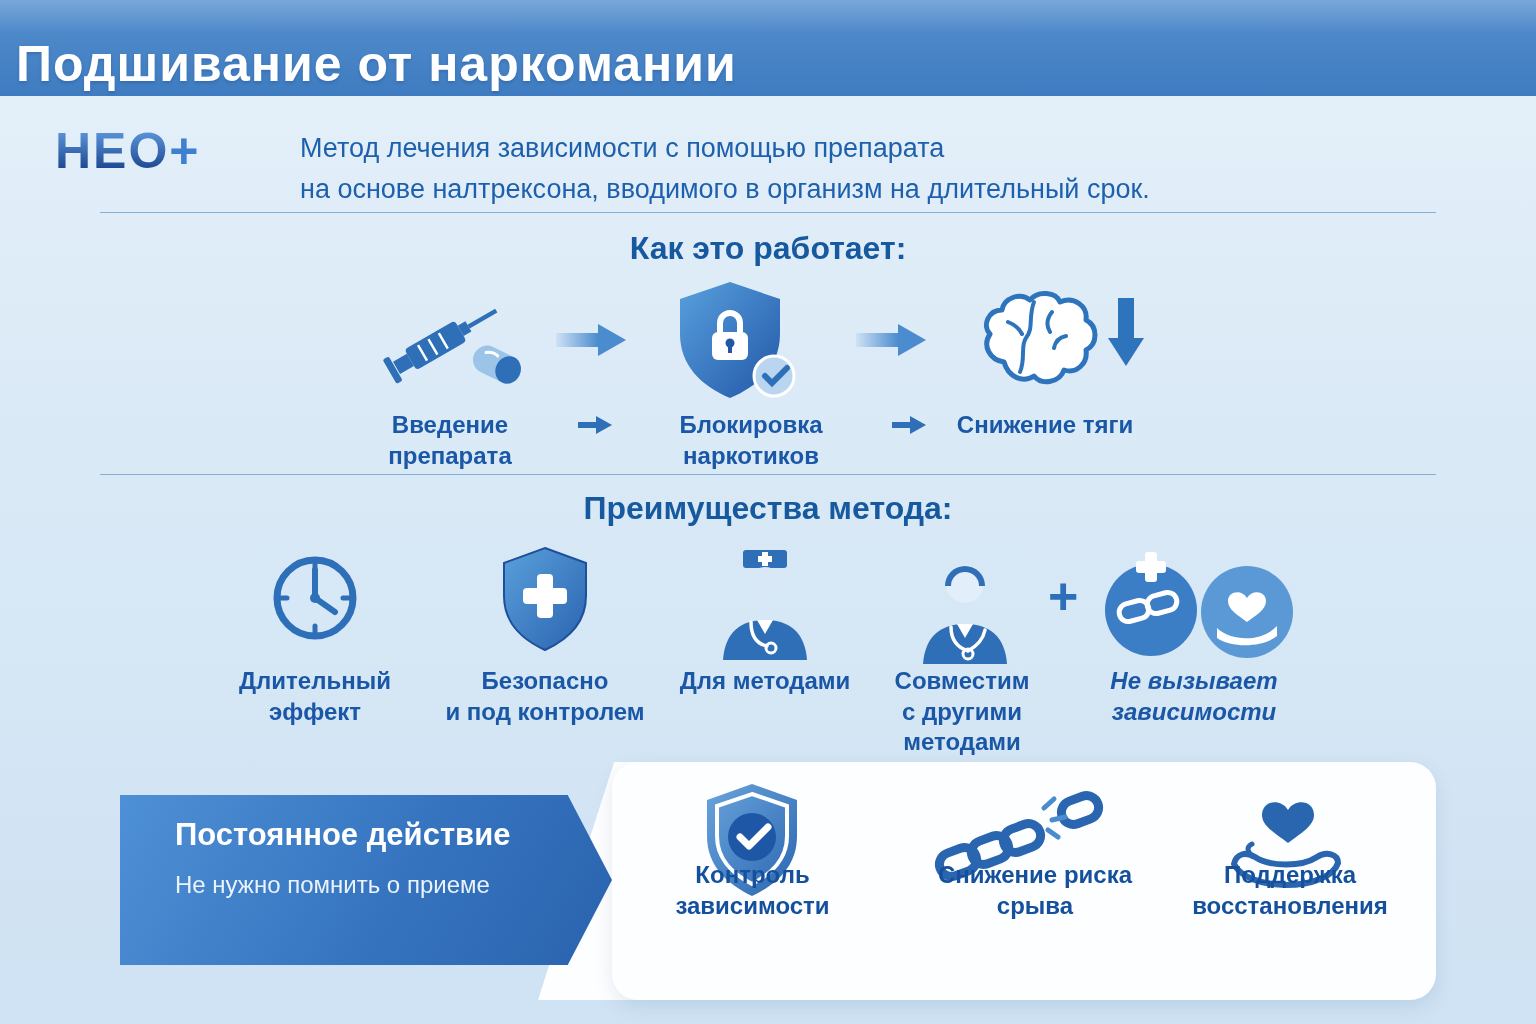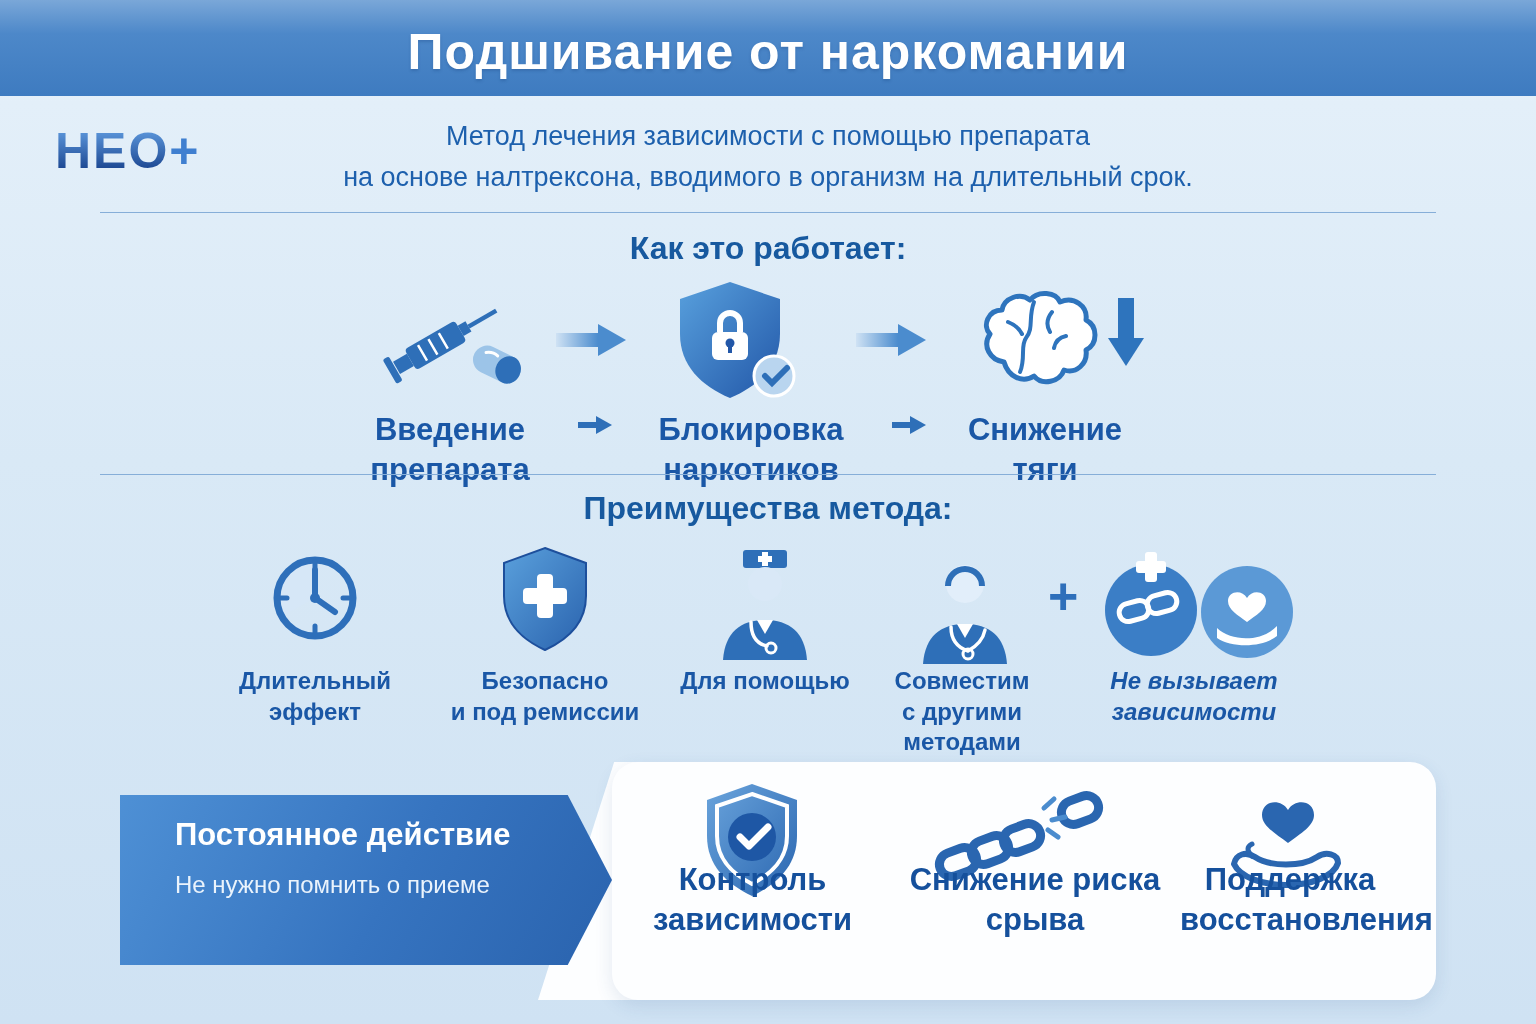--- a/index.html
+++ b/index.html
@@ -7,50 +7,50 @@
     position:relative; width:1536px; height:1024px; overflow:hidden;
     font-family:"Liberation Sans","DejaVu Sans",sans-serif;
     background:linear-gradient(180deg,#f4f9fd 0%,#e3eff9 10%,#d9e9f6 45%,#cfe2f3 100%);
   }
   
   .header{
     position:absolute; left:0; top:0; width:1536px; height:96px;
     background:linear-gradient(180deg,#7aa7d8 0%,#4d88c9 35%,#3e7bc0 100%);
   }
   .header h1{
-    margin:4px; line-height:96px; text-align:center; color:#ffffff;
+    margin:16px; line-height:96px; color:#ffffff;
     font-size:50px; font-weight:bold; letter-spacing:1px;
     text-shadow:0 2px 3px rgba(20,60,120,.25);
   }
   
   .logo{
     position:absolute; left:55px; top:122px; font-size:50px; font-weight:800;
     letter-spacing:2px;
   }
   .logo .lt{
     background:linear-gradient(180deg,#5f9ade 10%,#153f8a 90%);
     -webkit-background-clip:text; background-clip:text; color:transparent;margin-top:27px; -webkit-text-fill-color:transparent;
   }
   .logo .lp{ color:#3f7fd0; }
   .intro-text{
-    position:absolute; left:300px; top:116px; width:936px; text-align:center;
+    position:absolute; left:300px; top:128px; width:936px; 
     color:#1d60ad; font-size:27px; line-height:1.5; white-space:pre-line;
   }
   .divider{ position:absolute; left:100px; width:1336px; height:0; border-top:1.5px solid #86aed8; }
   .d1{ top:212px; } .d2{ top:474px; }
   .sec-heading{
     position:absolute; left:0; width:1536px; text-align:center;
     color:#17599f; font-size:32px; font-weight:bold;
   }
   .h-how{ top:230px; } .h-ben{ top:490px; }
   
   .abs{ position:absolute; }
   .step-label,.ben-label,.bot-label{
     position:absolute; text-align:center; font-weight:bold; color:#1a57a6;
-    font-size:31px; line-height:1.28; white-space:pre-line;
+    font-size:24px; line-height:1.28; white-space:pre-line;
   }
   .step-label{ top:410px; }
   .ben-label{ top:666px; font-size:24px; }
   .plus-big{
     position:absolute; left:1048px; top:566px; font-size:52px; font-weight:bold; color:#2e6fba;
   }
   
   .panel-main{ position:absolute; left:612px; top:762px; width:824px; height:238px;
     background:#fdfeff; border-radius:26px; box-shadow:0 6px 18px rgba(40,80,140,.12); z-index:1;}
   .panel-left{ position:absolute; left:538px; top:762px; width:112px; height:238px;
@@ -242,22 +242,22 @@
         <rect x="52" y="46" width="30" height="18" rx="9" transform="rotate(-15 67 55)"></rect>
       </g>
       <circle cx="152" cy="64" r="46" fill="#5b99d6"></circle>
       <path d="M152 50 c-5 -9 -19 -7 -19 3 c0 9 10 14 19 21 c9 -7 19 -12 19 -21 c0 -10 -14 -12 -19 -3 Z" fill="#fff"></path>
       <path d="M122 80 C137 94 167 94 182 78 L182 88 C167 100 137 100 122 90 Z" fill="#fff"></path>
     </svg>
   </div>
 
   <div class="ben-label" style="left:195px;width:240px;">Длительный эффект</div>
   <div class="ben-label" style="left:425px;width:240px;">Безопасно
-и под ремиссии</div>
-  <div class="ben-label" style="left:665px;width:200px;">Для помощью</div>
+и под контролем</div>
+  <div class="ben-label" style="left:665px;width:200px;">Для методами</div>
   <div class="ben-label" style="left:862px;width:200px;">Совместим
 с другими
 методами</div>
   <div class="ben-label" style="left:1084px;width:220px;font-style:italic;">Не вызывает
 зависимости</div>
 
   <div class="panel-left"></div>
   <div class="panel-main"></div>
   <div class="ribbon-fold"></div>
   <div class="ribbon">

